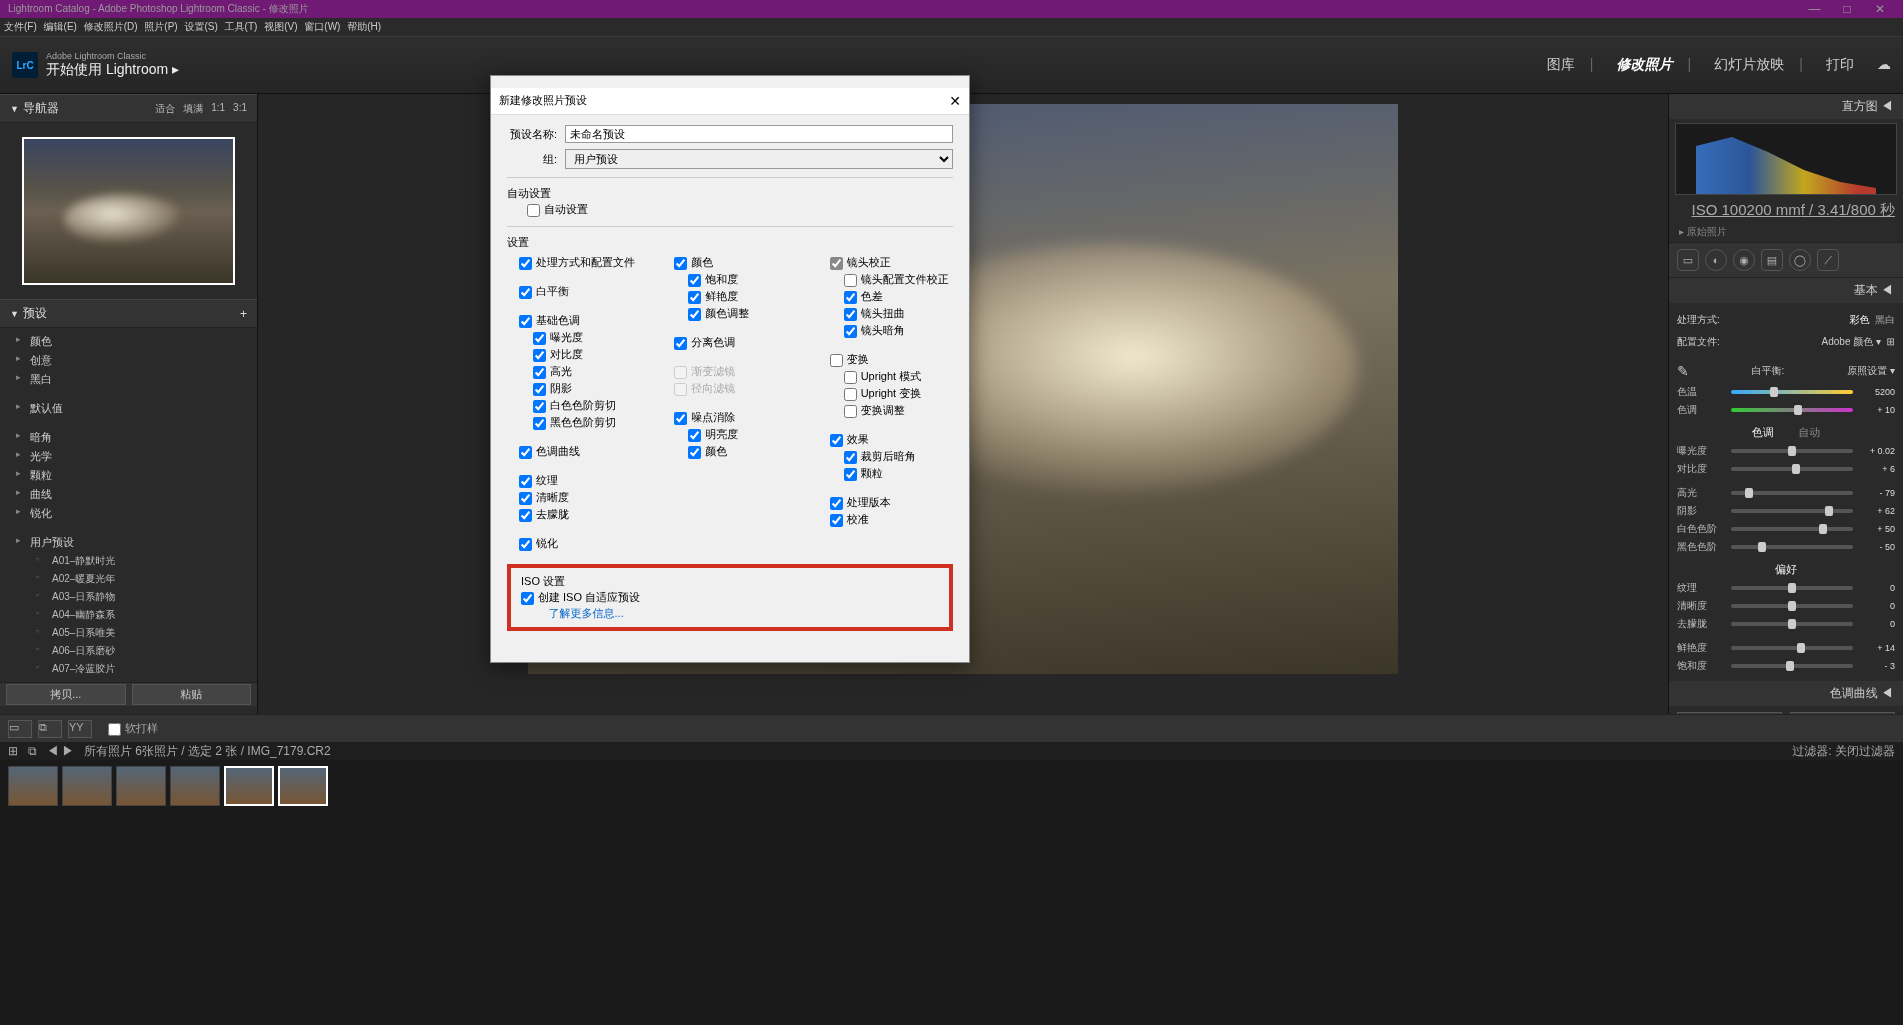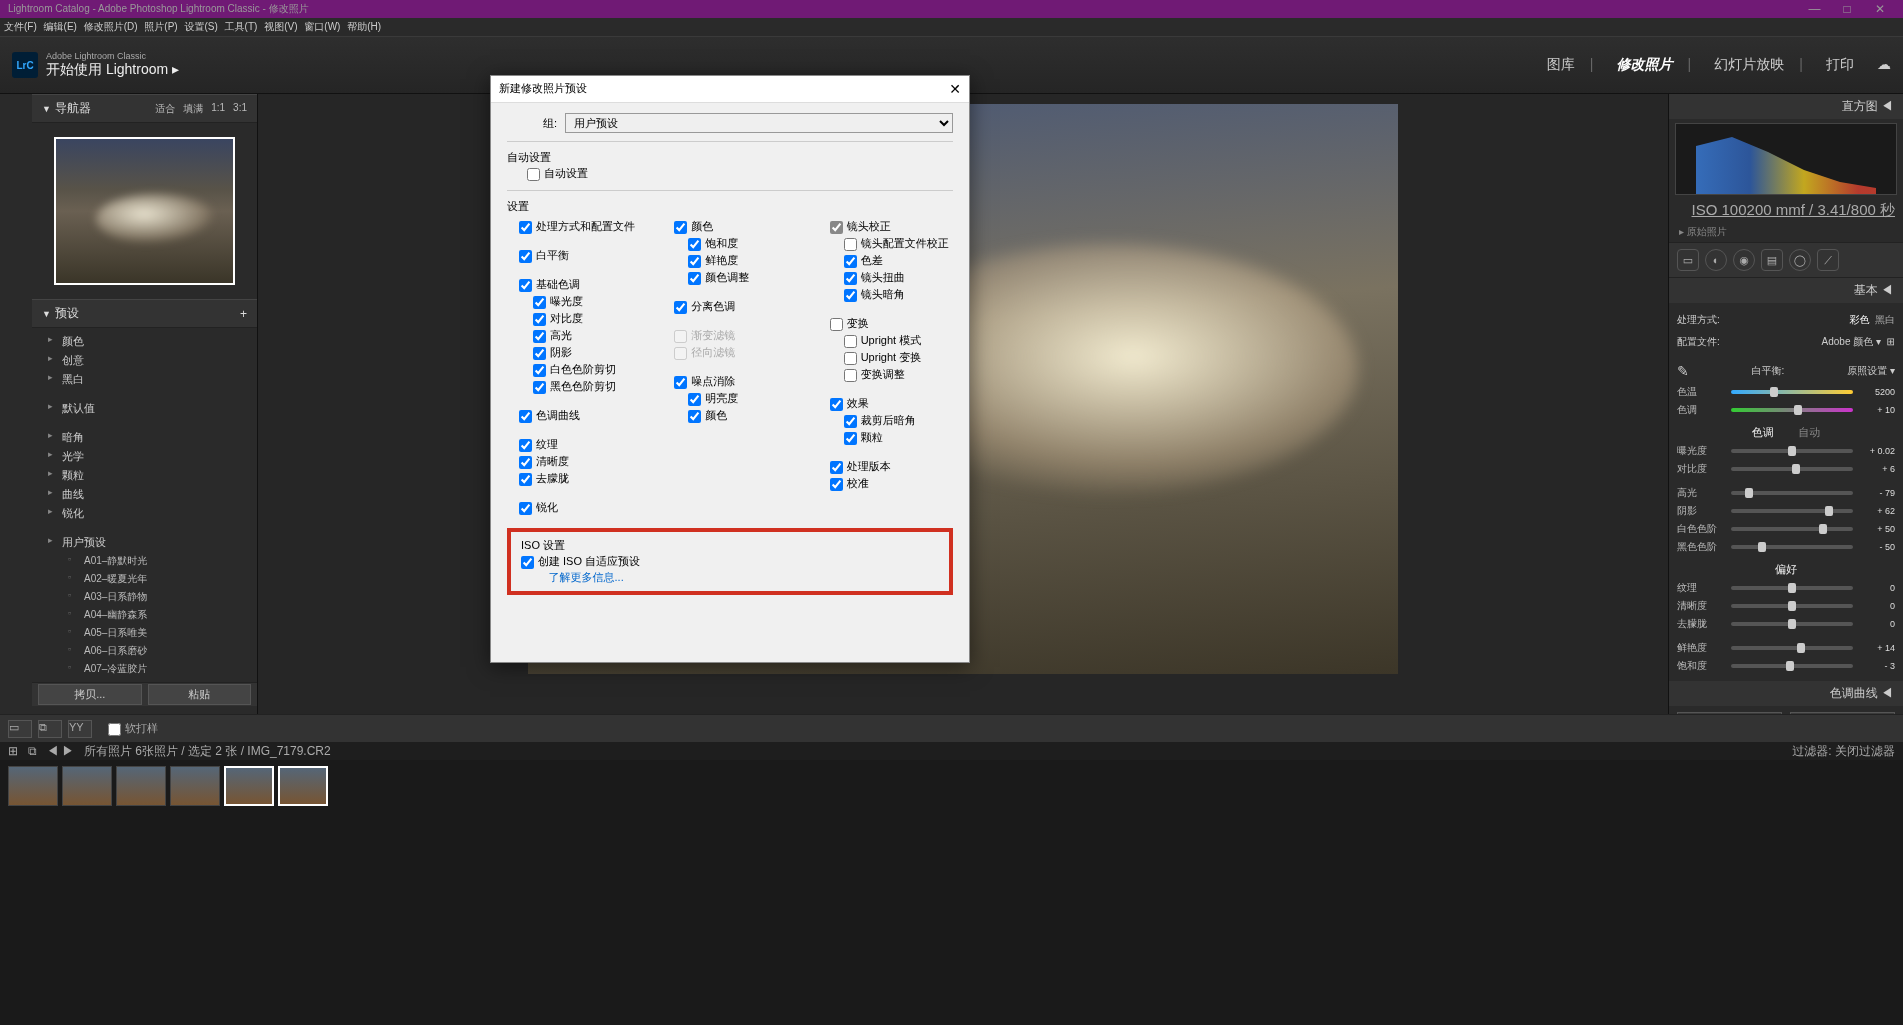--- a/index.html
+++ b/index.html
@@ -19,21 +19,21 @@
 .lrc-logo { width: 26px; height: 26px; background: #001e36; color: #31a8ff; font-weight: bold; font-size: 10px; display:flex; align-items:center; justify-content:center; border-radius:3px; }
 .header-title-stack { display:flex; flex-direction: column; line-height:1.1; }
 .header-title-stack small { font-size: 9px; color: #aaa; }
 .header-title-stack .big { font-size: 14px; color: #eee; }
 .header-right span { font-size: 14px; margin-left: 20px; color: #ccc; }
 .header-right .active { color: #fff; font-weight: bold; font-style: italic; }
 .cloud-icon { font-size: 16px; margin-left: 20px; }
 
 
 .main { display: flex; height: 620px; }
-.left-panel { width: 258px; background: #2a2a2a; display: flex; flex-direction: column; border-right: 1px solid #111; padding-left: 32px; }
+.left-panel { width: 258px; background: #2a2a2a; display: flex; flex-direction: column; border-right: 1px solid #111; }
 .panel-hdr { background: #333; padding: 5px 10px; display: flex; justify-content: space-between; align-items: center; font-size: 12px; color: #ddd; border-top: 1px solid #444; border-bottom: 1px solid #222; }
 .panel-hdr .tri { font-size: 9px; margin-right: 4px; }
 .nav-options { font-size: 10px; color: #bbb; display: flex; gap: 8px; }
 .nav-thumb { margin: 14px 22px; height: 148px; background: linear-gradient(#3a4560 0%, #585348 35%, #6a6052 50%, #3a3528 100%); border: 2px solid #fff; position: relative; }
 .cloud-shape { position:absolute; width: 120px; height: 50px; background: radial-gradient(ellipse at 40% 40%, rgba(255,250,230,0.85), rgba(200,180,150,0.3) 60%, transparent 70%); top: 55px; left: 40px; border-radius: 50%; filter: blur(4px);}
 .preset-list { padding: 4px 12px; font-size: 11px; color: #ccc; overflow: auto; }
 .preset-list .item { padding: 2px 0 2px 18px; position: relative; }
 .preset-list .item::before { content: "▸"; position: absolute; left: 4px; color: #888; font-size: 9px; }
 .preset-list .sub { padding-left: 40px; color: #bbb; font-size: 10px; }
 .preset-list .sub::before { content: "▫"; left: 24px; color: #666; }
@@ -72,21 +72,21 @@
 .btn-bar .btn { flex:1; background:#444; border:1px solid #555; text-align:center; font-size: 11px; padding: 2px; color:#ccc;}
 .toolbar2 { height: 28px; background: #333; display:flex; align-items:center; padding: 0 8px; gap: 6px; font-size:11px; color:#aaa; border-top:1px solid #222;}
 .toolbar2 .box { width: 24px; height: 18px; border:1px solid #555; background:#3a3a3a;}
 .statusbar { height: 18px; background: #1e1e1e; display: flex; align-items:center; padding: 0 8px; font-size: 12px; color: #aaa; justify-content: space-between;}
 .filmstrip { height: 54px; background: #1a1a1a; padding: 4px 8px; display:flex; gap: 4px;}
 .thumb { width: 50px; height: 40px; border: 1px solid #444; background: linear-gradient(#567,#753); margin-top:2px;}
 .thumb.sel { border: 2px solid #fff;}
 
 
 .dialog-backdrop { position: absolute; top: 75px; left: 490px; width: 480px; height: 588px; background: #f0f0f0; color: #000; border: 1px solid #888; box-shadow: 0 4px 20px rgba(0,0,0,0.5); font-size: 11px; z-index: 100; }
-.dialog-title { padding: 5px 8px; display:flex; justify-content: space-between; font-size: 11px; background: #fff; border-bottom: 1px solid #ddd;}
+.dialog-title { padding: 5px 8px; display:flex; justify-content: space-between; font-size: 11px; background: #fff; border-bottom: 1px solid #ddd; margin-top: 12px;}
 .dialog-title .x { font-size: 14px; cursor: default;}
 .dialog-body { padding: 10px 16px; }
 .field-row { display: flex; align-items: center; margin-bottom: 6px; gap: 8px;}
 .field-row .lbl { width: 50px; text-align: right;}
 .field-row input, .field-row select { flex: 1; font-size: 11px; padding: 2px 4px; border: 1px solid #999;}
 .section-lbl { margin-top: 8px; font-size: 11px;}
 .sub-check { padding-left: 20px;}
 .checks-grid { display: flex; gap: 20px; margin-top: 4px;}
 .checks-col { flex: 1; }
 .ck { display: block; padding: 1px 0; font-size: 11px; }
@@ -370,20 +370,24 @@
   <div class="thumb sel"></div>
 </div>
 
 <div class="dialog-backdrop">
   <div class="dialog-title">
     <span>新建修改照片预设</span>
     <span class="x">✕</span>
   </div>
   <div class="dialog-body">
     <div class="field-row">
+      <span class="lbl">预设名称:</span>
+      <input type="text" value="未命名预设" style="">
+    </div>
+    <div class="field-row">
       <span class="lbl">组:</span>
       <select><option>用户预设</option></select>
     </div>
     <hr class="hr-line">
     <div class="section-lbl">自动设置</div>
     <div class="sub-check">
         <label class="ck"><input type="checkbox" style=""><span>自动设置</span></label>
       </div>
     <hr class="hr-line">
     <div class="section-lbl">设置</div>

